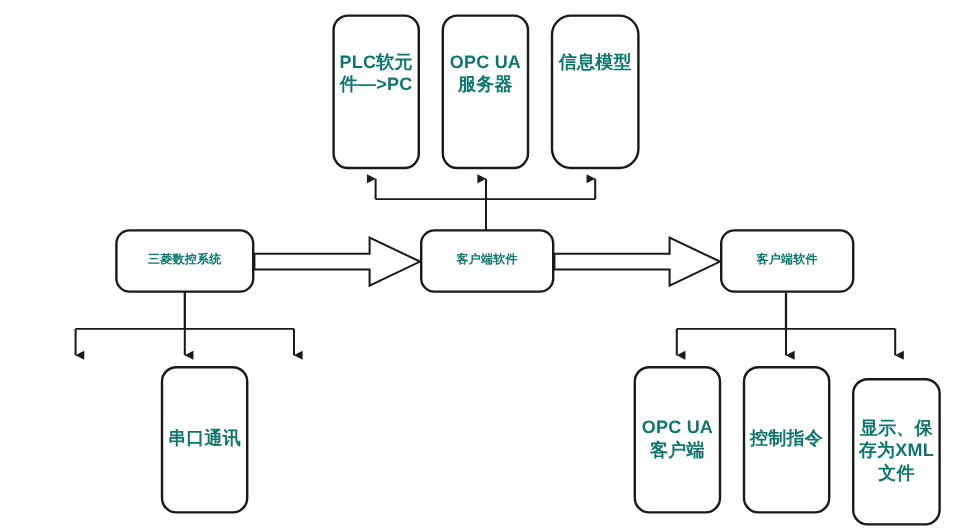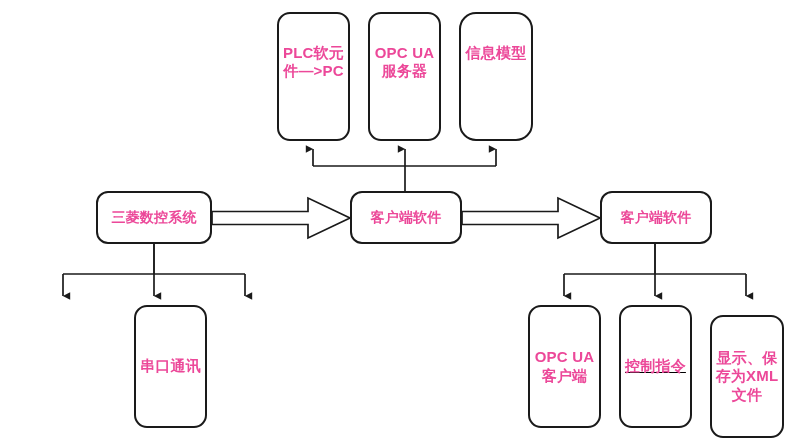--- a/index.html
+++ b/index.html
@@ -33,29 +33,29 @@
     border-radius: 12px;
     background: #ffffff;
     display: flex;
     align-items: center;
     justify-content: center;
     text-align: center;
     z-index: 3;
   }
   .node-label {
     font-weight: bold;
-    color: #ec4899;
+    color: #0f766e;
     line-height: 1.22;
     letter-spacing: 0.2px;
     white-space: pre-line;
     padding: 0 3px;
   }
   .tall-box { border-radius: 13px; }
   .tall-box .node-label { font-size: 15px; }
-  .mid-box .node-label { font-size: 14px; }
+  .mid-box .node-label { font-size: 10px; }
   .tall-box.top-aligned {
     align-items: flex-start;
   }
   .tall-box.top-aligned .node-label {
     margin-top: 30px;
   }
   .tall-box.mid-aligned .node-label {
     margin-top: 0px;
   }
 </style>
@@ -133,21 +133,21 @@
   <div class="node-box tall-box mid-aligned" style="left:134px; top:305px; width:73px; height:123px;">
     <span class="node-label">串口通讯</span>
   </div>
 
 
   <div class="node-box tall-box mid-aligned" style="left:528px; top:305px; width:73px; height:123px;">
     <span class="node-label">OPC UA
 客户端</span>
   </div>
 
-  <div class="node-box tall-box mid-aligned" style="left:619px; top:305px; width:73px; height:123px;text-decoration:underline;">
+  <div class="node-box tall-box mid-aligned" style="left:619px; top:305px; width:73px; height:123px;">
     <span class="node-label">控制指令</span>
   </div>
 
   <div class="node-box tall-box mid-aligned" style="left:710px; top:315px; width:74px; height:123px;">
     <span class="node-label">显示、保
 存为XML
 文件</span>
   </div>
 
 </div>

